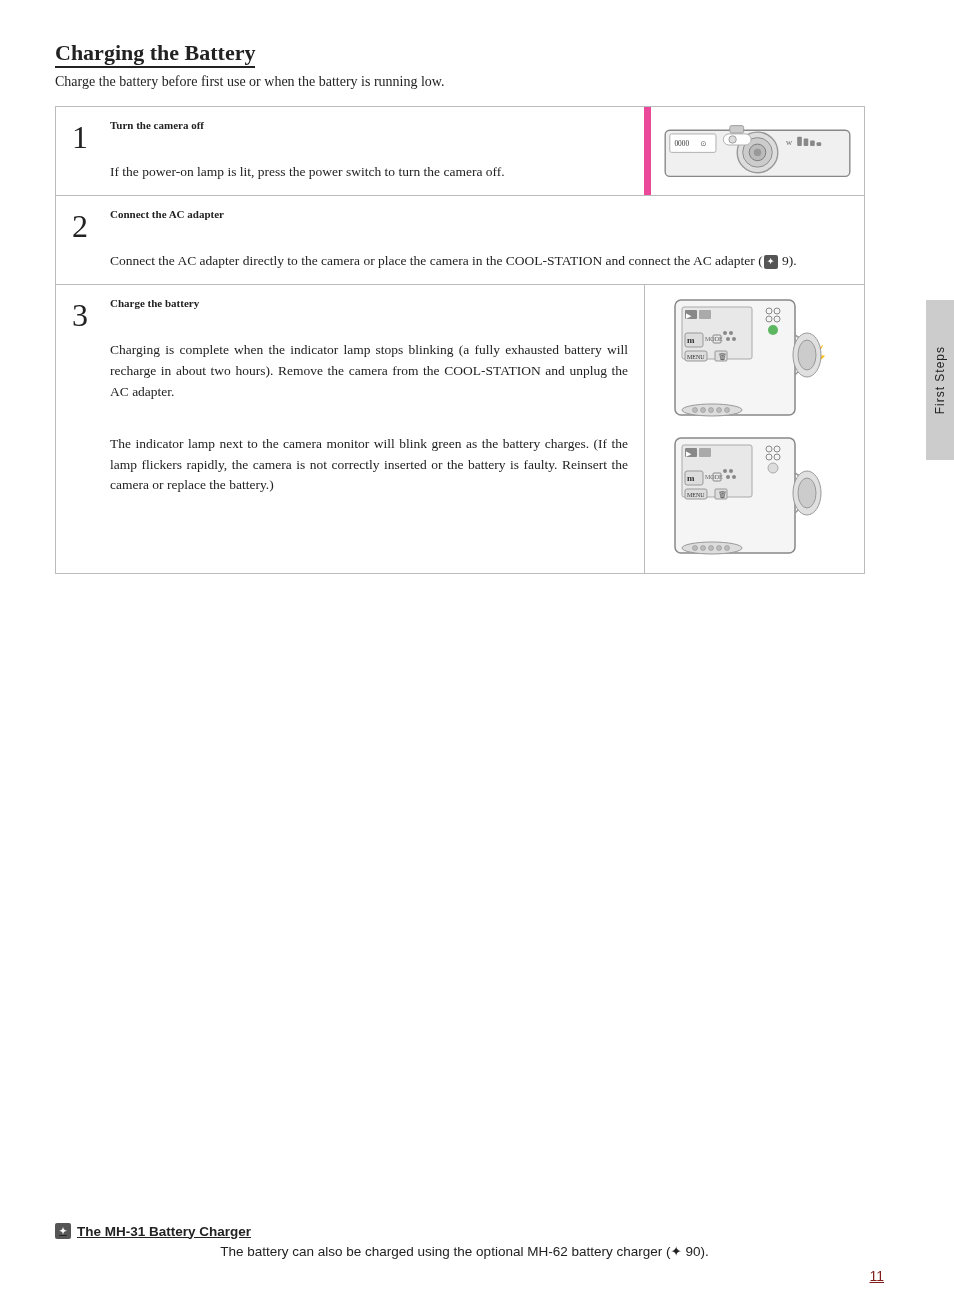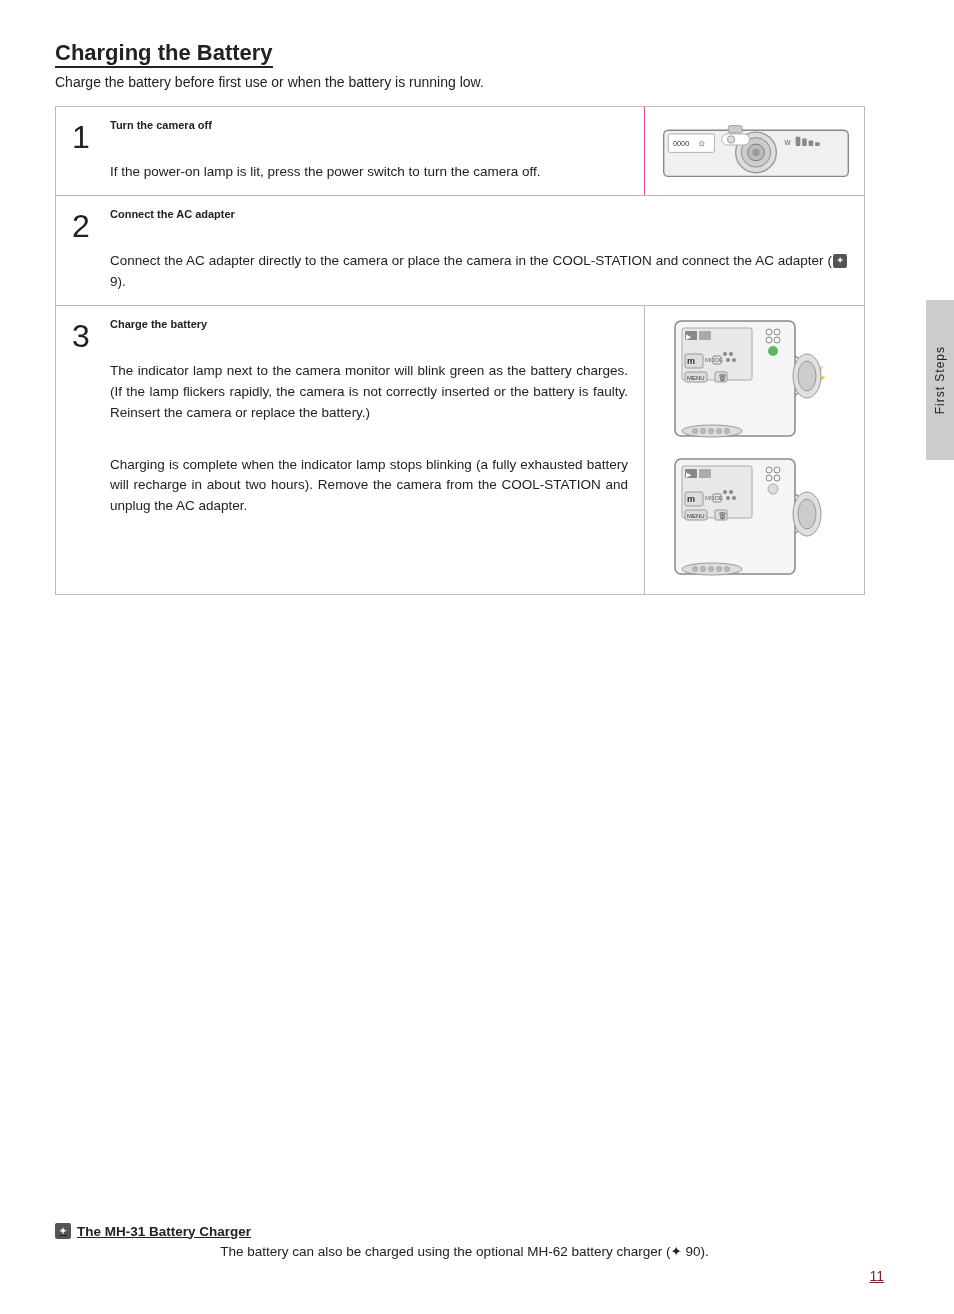--- a/index.html
+++ b/index.html
@@ -9,20 +9,21 @@
       width: 954px;
       min-height: 1314px;
       position: relative;
       font-size: 14px;
       color: #222;
     }
 
     .page-content {
       padding: 40px 55px 40px 55px;
       max-width: 920px;
+      font-family: Liberation Serif, serif;
     }
 
     .page-title {
       font-size: 22px;
       font-weight: bold;
       border-bottom: 2.5px solid #222;
       display: inline-block;
       margin-bottom: 6px;
     }
 
@@ -77,23 +78,23 @@
       color: #222;
       text-align: justify;
       margin-top: 31px;
     }
 
     .step-image {
       width: 220px;
       min-width: 220px;
       display: flex;
       align-items: center;
-      justify-content: flex-end;
+      justify-content: center;
       padding: 8px;
-      border-left: 1px solid #ec4899;
+      border-left: 7px solid #ec4899;
     }
 
     
     .camera-top-svg {
       width: 200px;
       height: 60px;
     }
 
     
     .step3-box {
@@ -266,22 +267,22 @@
       </div>
     </div>
   </div>
 
   
   <div class="step3-box">
     <div class="step3-left">
       <div class="step-number">3</div>
       <div class="step-text">
         <div class="step-heading">Charge the battery</div>
+        <div class="step-body">Charging is complete when the indicator lamp stops blinking (a fully exhausted battery will recharge in about two hours).  Remove the camera from the COOL-STATION and unplug the AC adapter.</div>
         <div class="step-body" style="margin-bottom:12px;">The indicator lamp next to the camera monitor will blink green as the battery charges.  (If the lamp flickers rapidly, the camera is not correctly inserted or the battery is faulty.  Reinsert the camera or replace the battery.)</div>
-        <div class="step-body">Charging is complete when the indicator lamp stops blinking (a fully exhausted battery will recharge in about two hours).  Remove the camera from the COOL-STATION and unplug the AC adapter.</div>
       </div>
     </div>
     <div class="step3-images">
 
       <svg width="175" height="130" viewBox="0 0 175 130" xmlns="http://www.w3.org/2000/svg">
 
         <rect x="8" y="5" width="120" height="115" rx="6" fill="#f5f5f5" stroke="#888" stroke-width="1.5"></rect>
 
         <rect x="15" y="12" width="70" height="52" rx="2" fill="#e8e8e8" stroke="#aaa" stroke-width="1"></rect>
 

